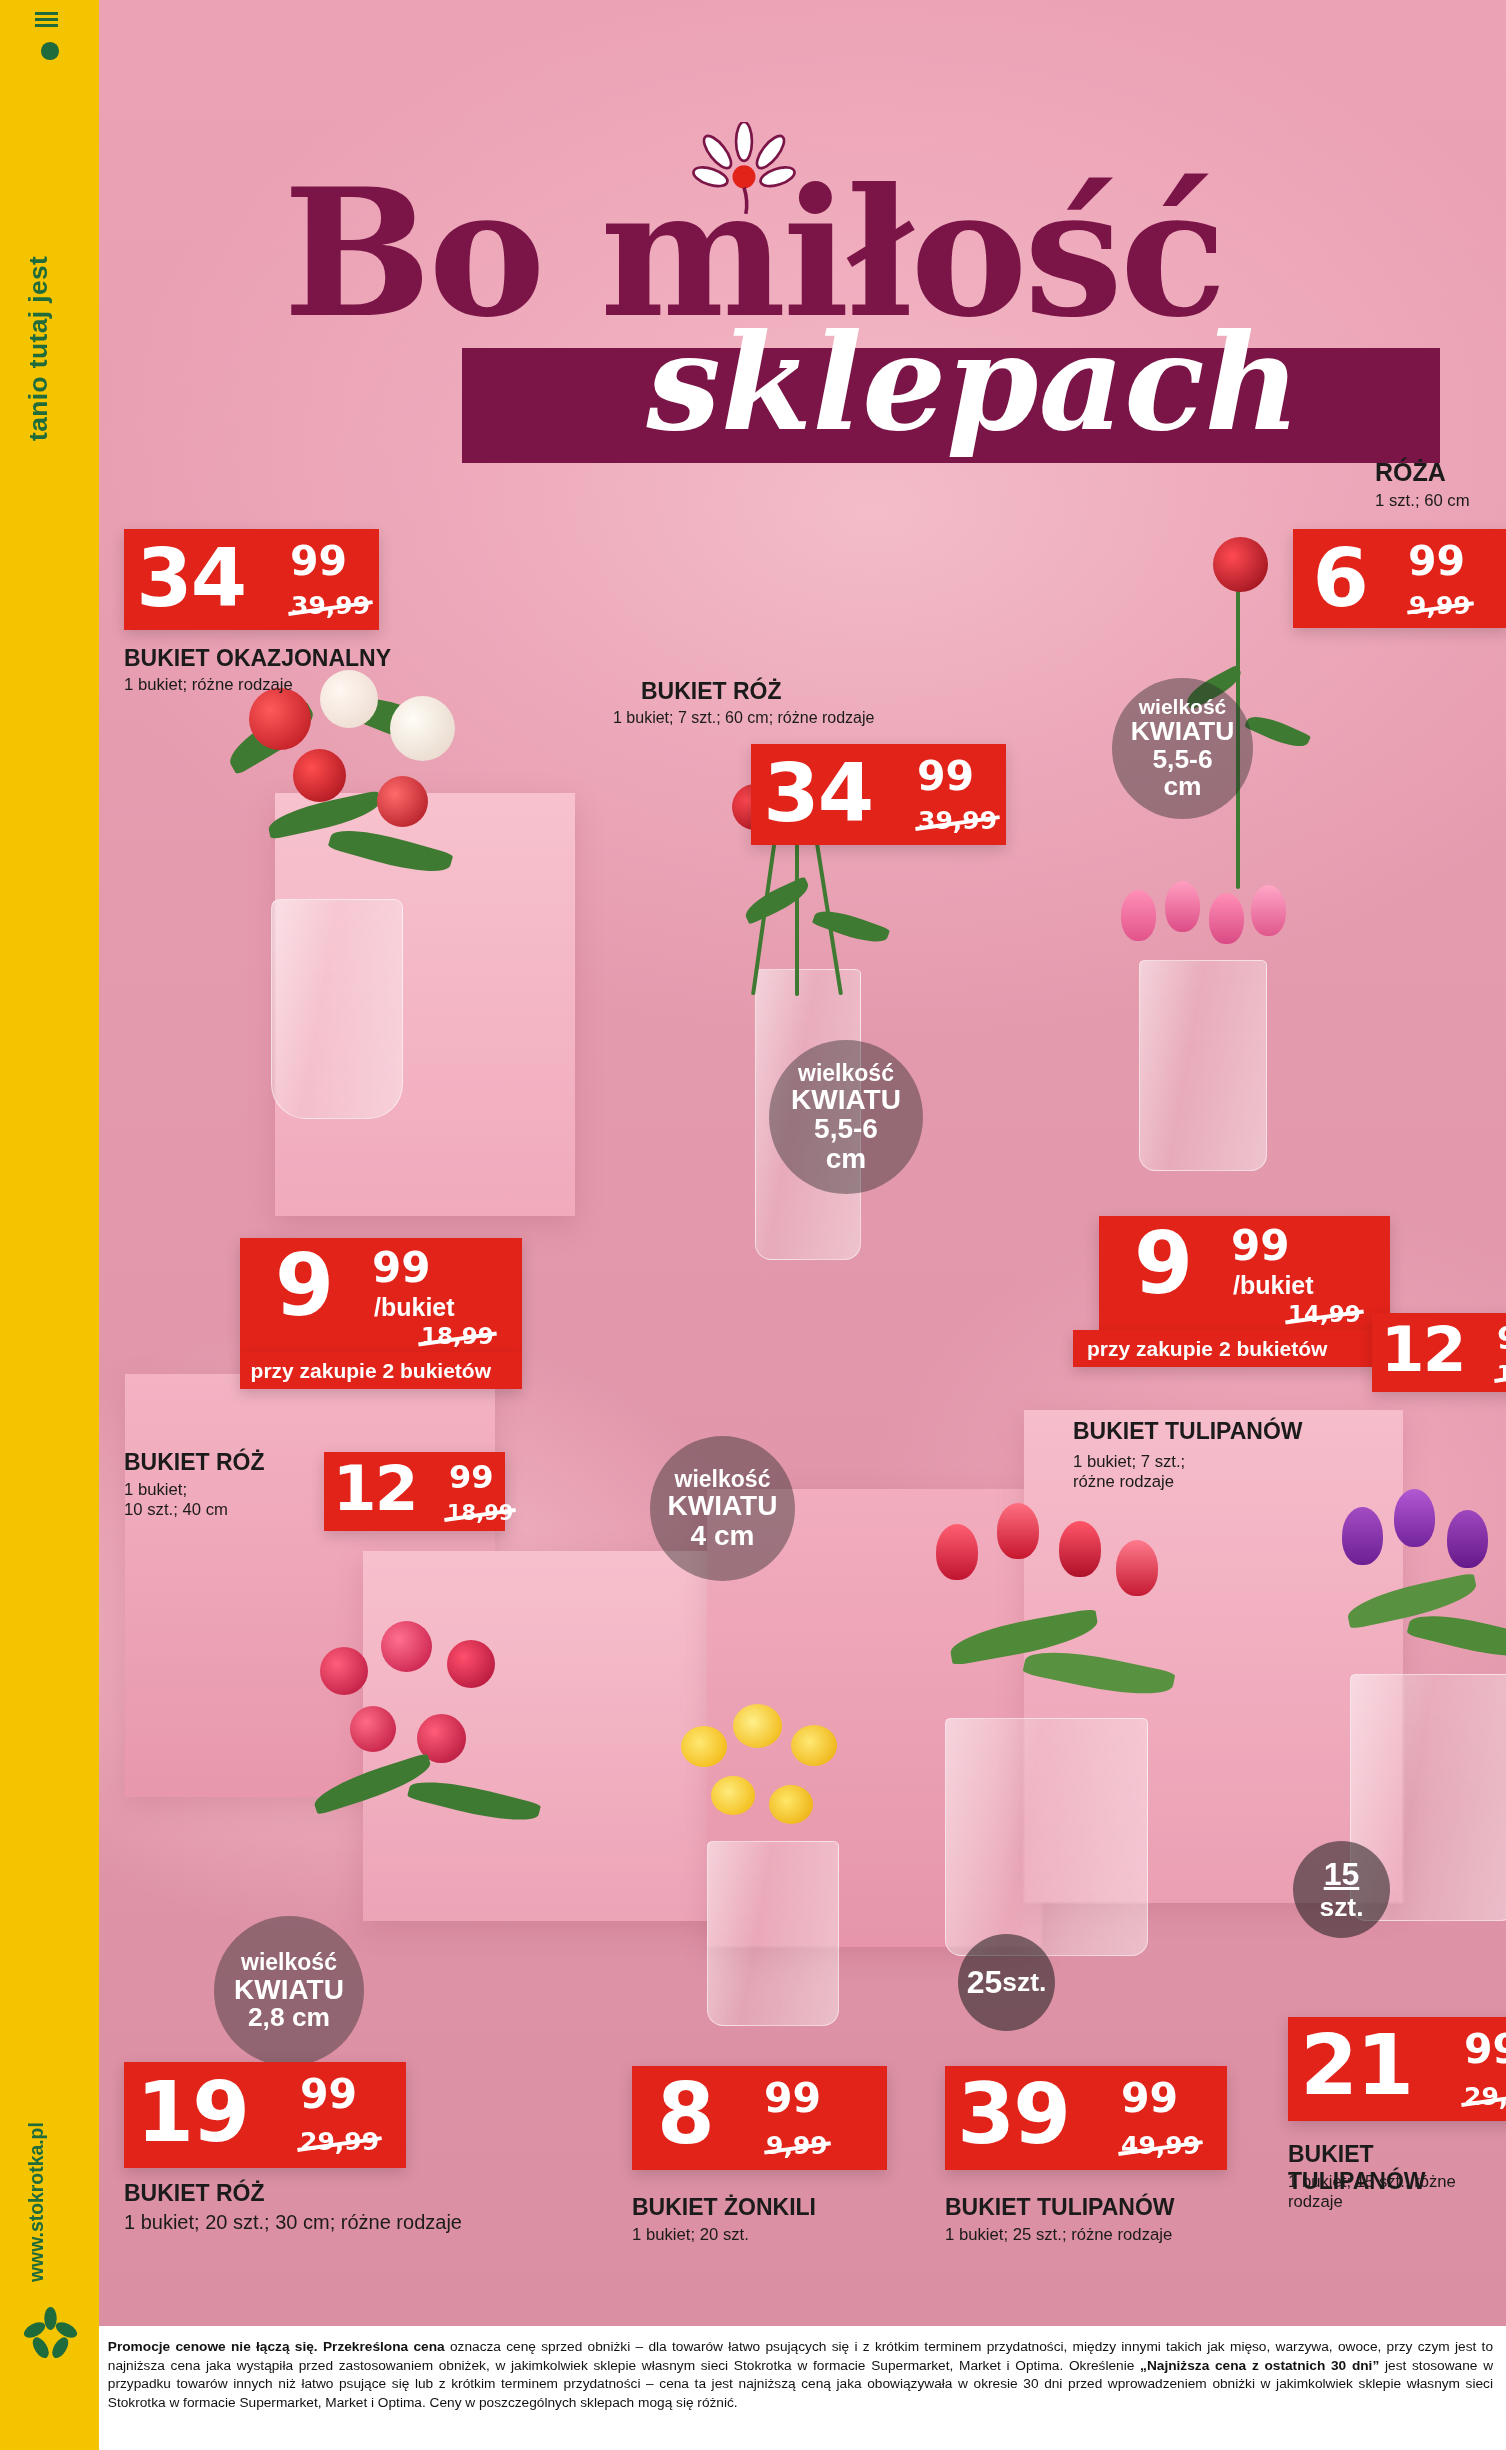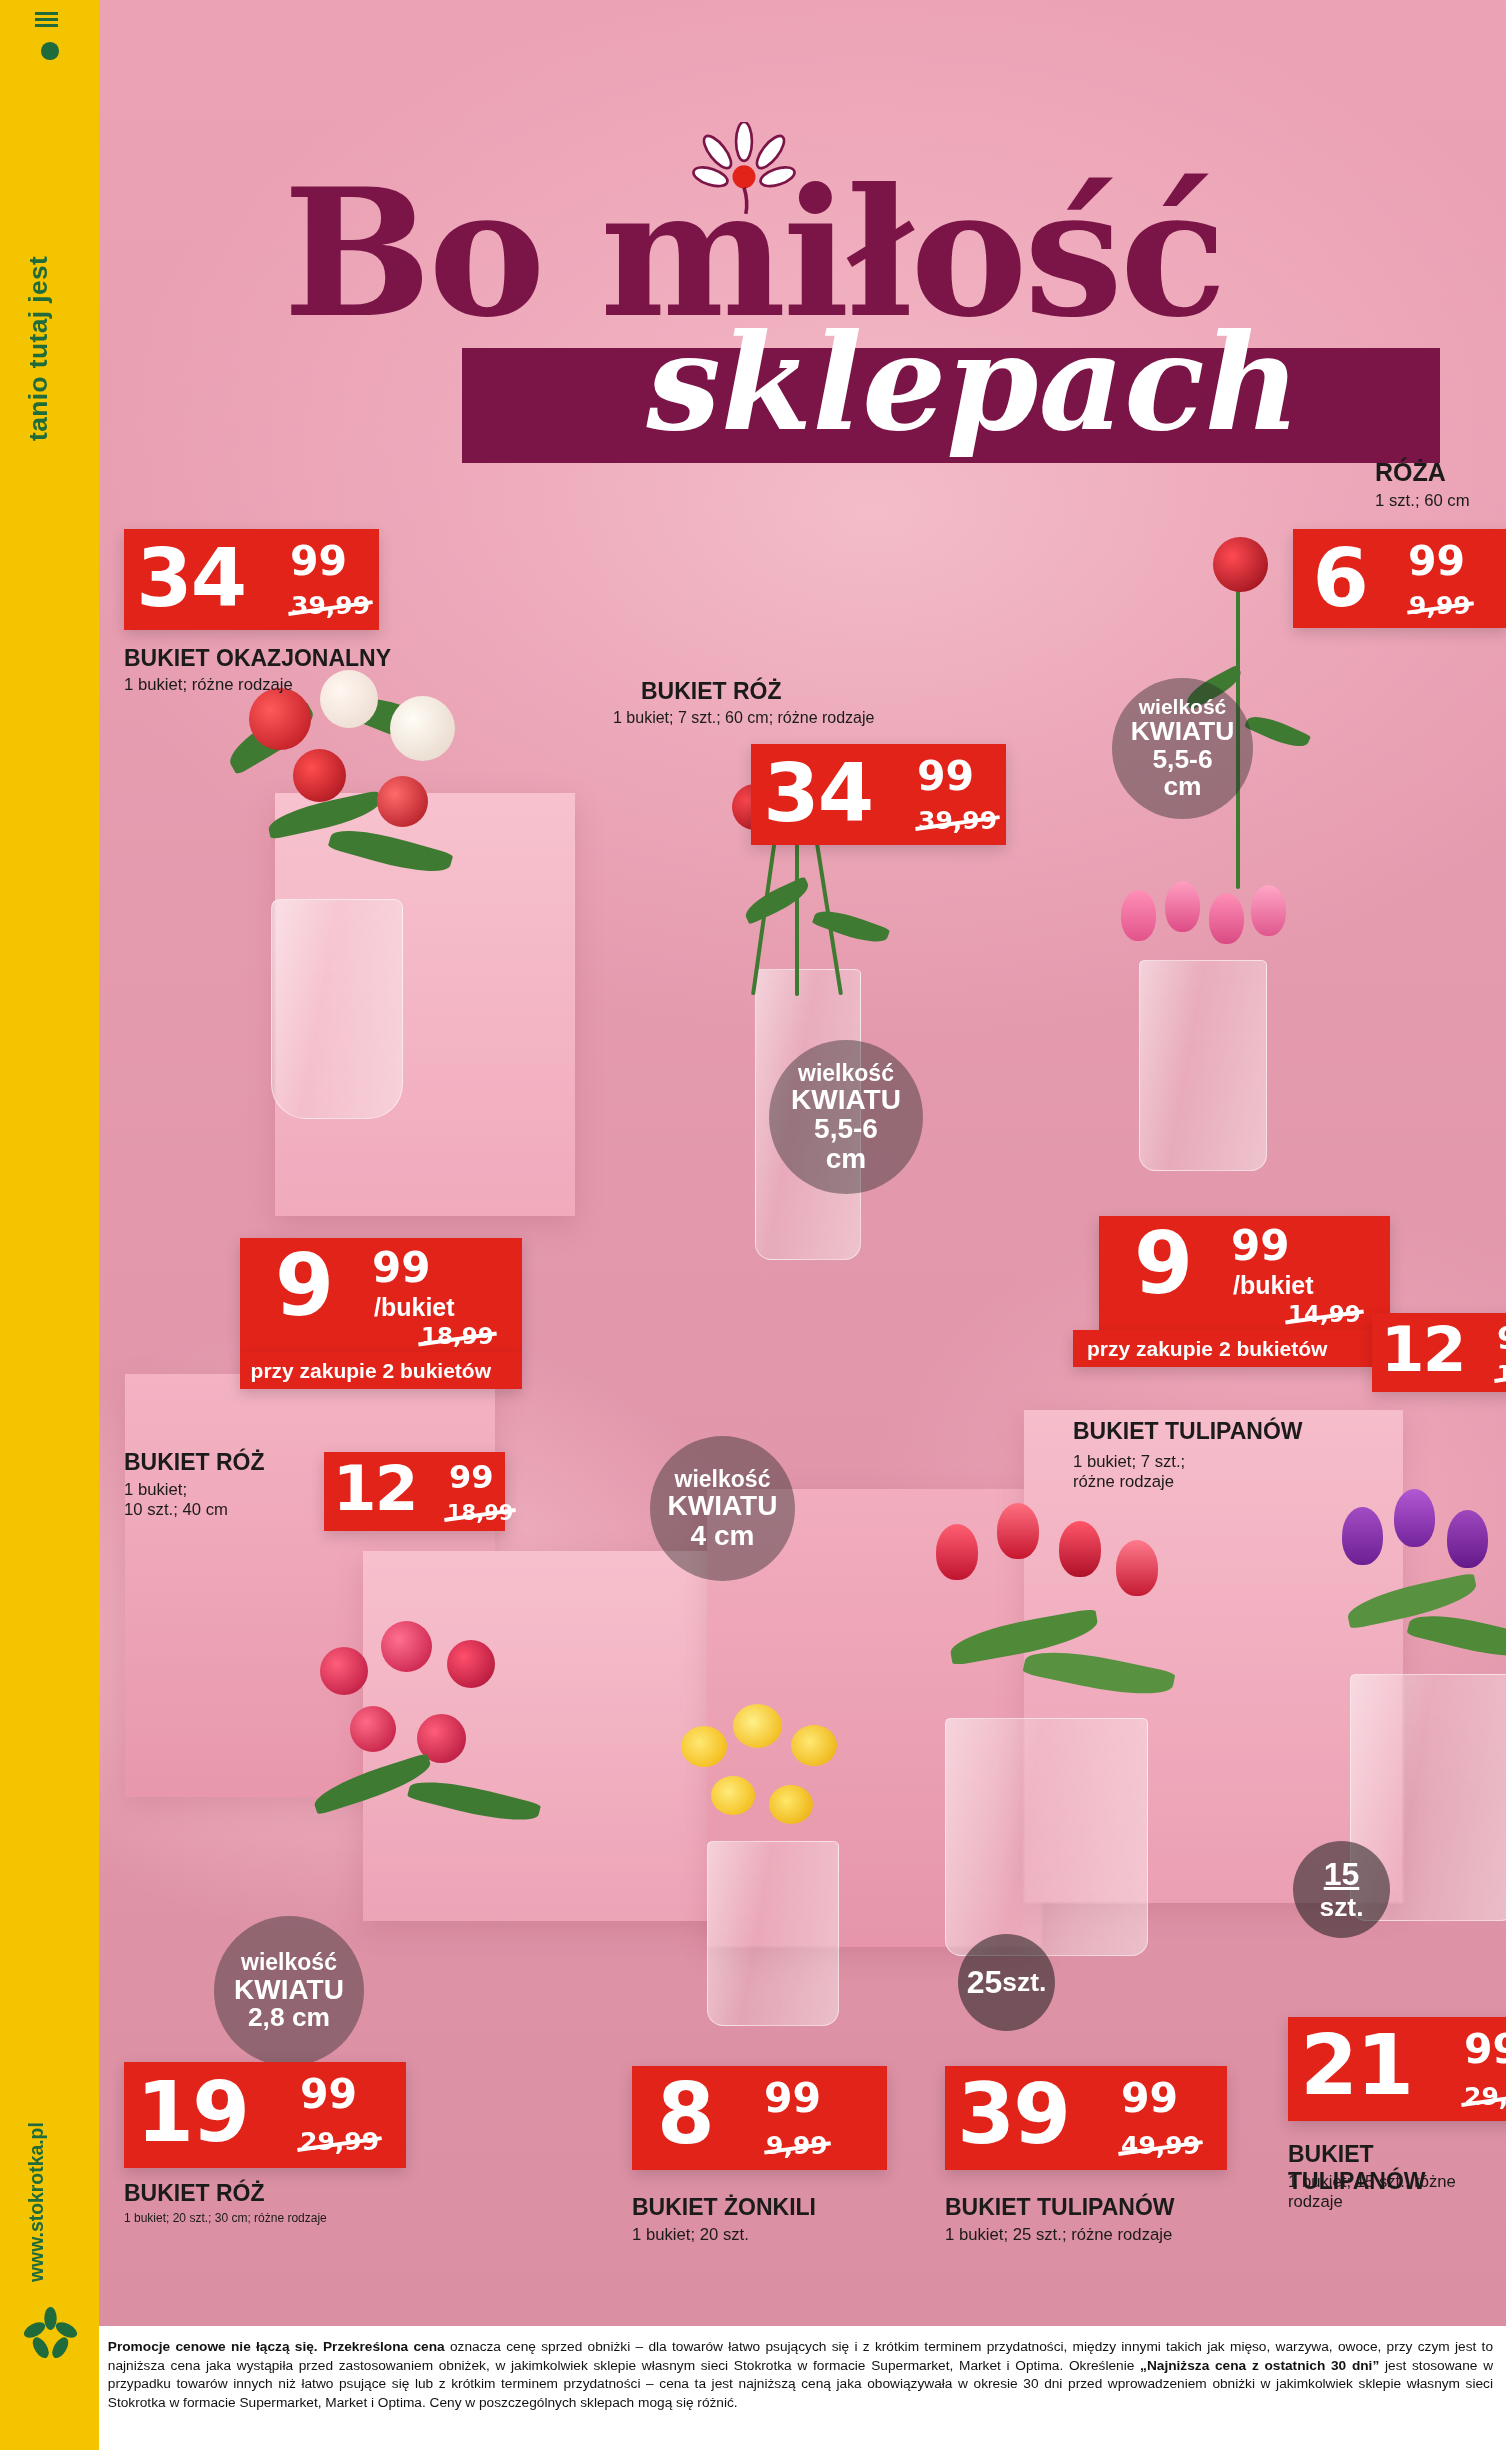--- a/index.html
+++ b/index.html
@@ -500,21 +500,21 @@
       <span style="font-size:32px;text-decoration:underline;">15</span>
       <span>szt.</span>
     </div>
 
     <div class="tag" style="left:25px; top:2062px; width:282px; height:106px;">
       <span class="price-main" style="position:absolute; left:12.3px; top:8.8px; font-size:83px;">19</span>
       <span class="price-dec" style="position:absolute; left:176px; top:12.3px; font-size:41px;">99</span>
       <span class="old-price" style="position:absolute; left:176px; top:65px; font-size:25px;">29,99</span>
     </div>
     <div class="label-title" style="left:25px; top:2180px; font-size:23px;">BUKIET RÓŻ</div>
-    <div class="label-sub" style="left:25px; top:2211px; font-size:12px;">1 bukiet; 20 szt.; 30 cm; różne rodzaje</div>
+    <div class="label-sub" style="left:25px; top:2211px; font-size:20px;">1 bukiet; 20 szt.; 30 cm; różne rodzaje</div>
 
     <div class="tag" style="left:533px; top:2066px; width:255px; height:104px;">
       <span class="price-main" style="position:absolute; left:25px; top:7px; font-size:83px;">8</span>
       <span class="price-dec" style="position:absolute; left:132px; top:12.3px; font-size:41px;">99</span>
       <span class="old-price" style="position:absolute; left:134px; top:65px; font-size:25px;">9,99</span>
     </div>
     <div class="label-title" style="left:533px; top:2194px; font-size:23px;text-align:right;">BUKIET ŻONKILI</div>
     <div class="label-sub" style="left:533px; top:2225px; font-size:16.7px;">1 bukiet; 20 szt.</div>
 
     <div class="tag" style="left:846px; top:2066px; width:282px; height:104px;">

